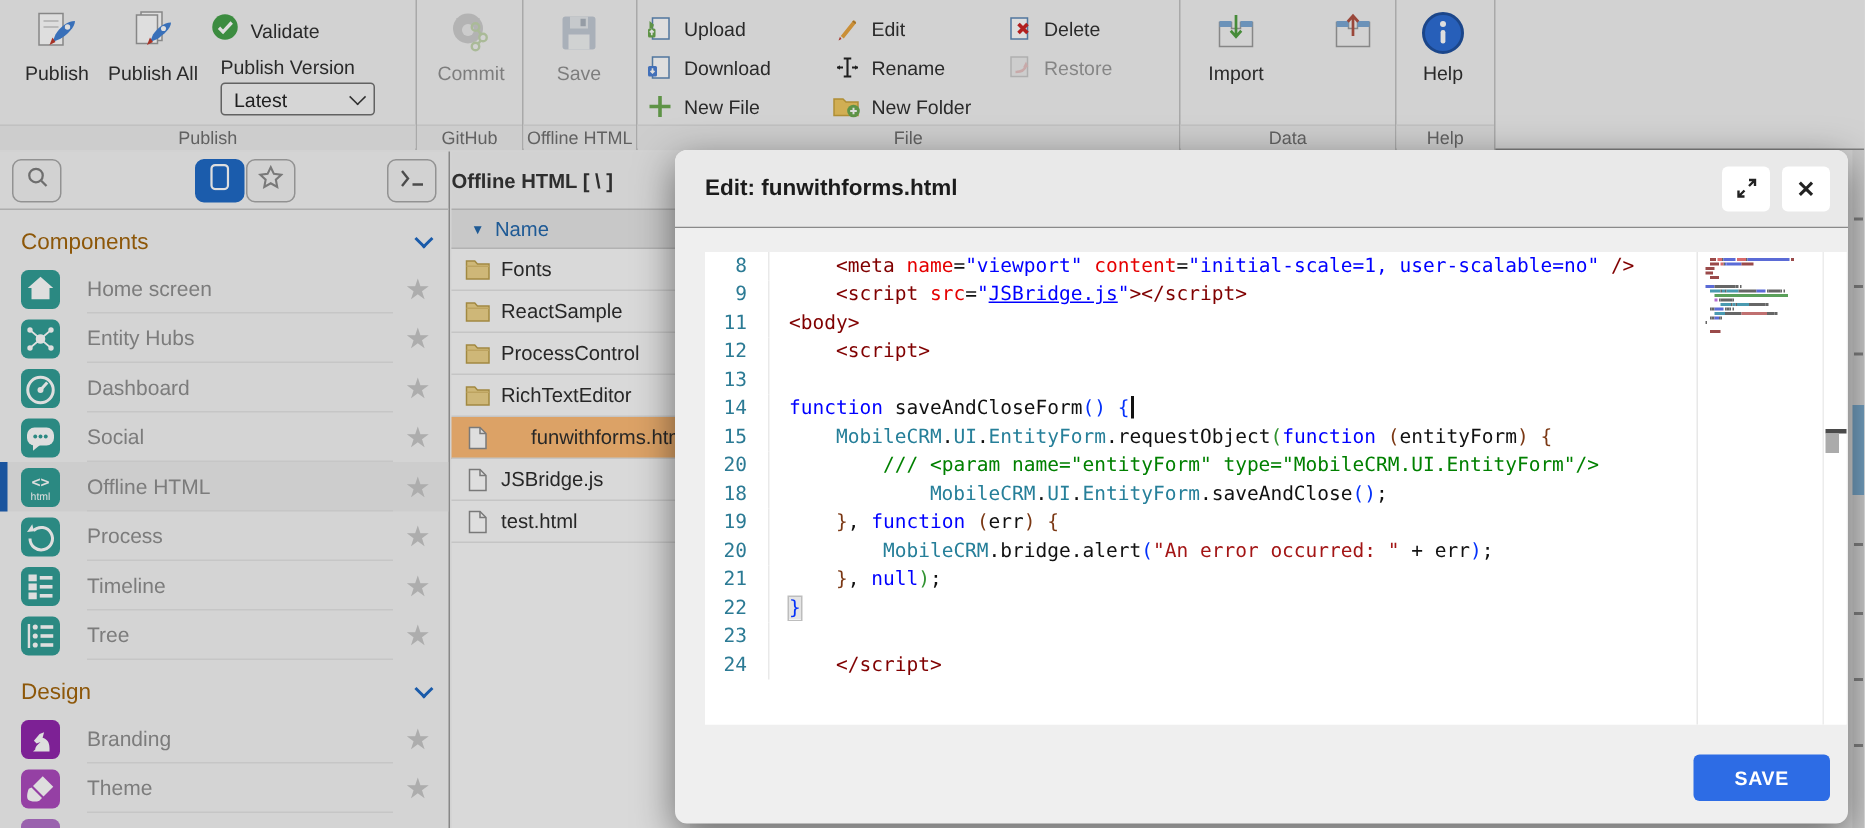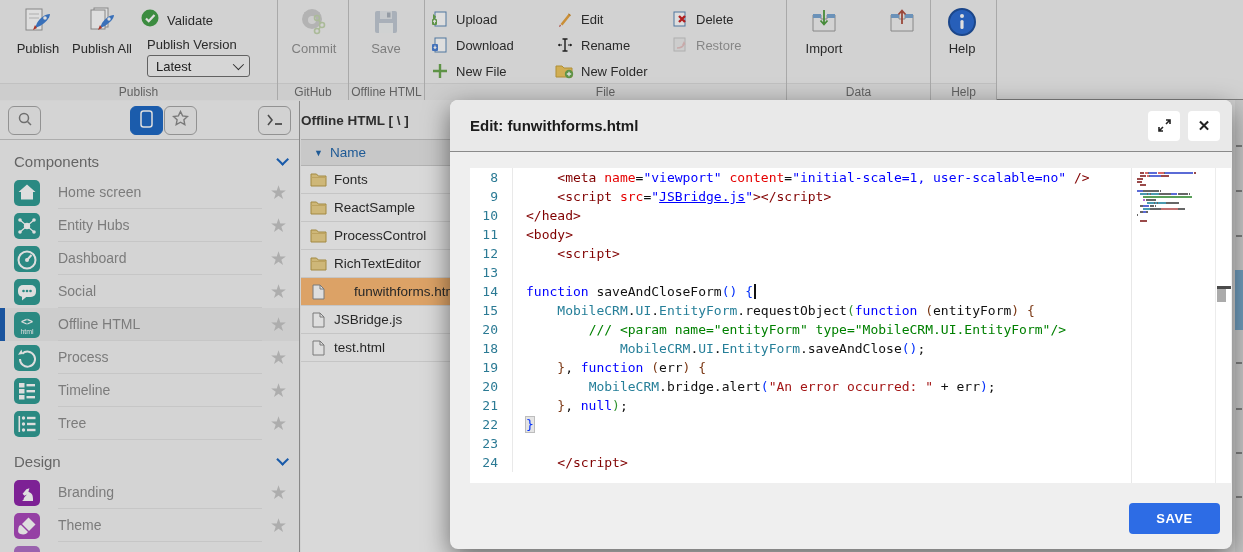--- a/index.html
+++ b/index.html
@@ -24,21 +24,21 @@
   .pubver-label{position:absolute;left:147px;top:37px;font-size:13px;color:#2e2e2e;}
   .dropdown{position:absolute;left:147px;top:55px;width:103px;height:22px;border:1px solid #6f6f6f;border-radius:3px;background:#f6f6f6;display:flex;align-items:center;padding:0 8px;font-size:13px;color:#222;cursor:pointer;}
   .dropdown .dval{flex:1;}
   .dd-chev{width:8px;height:8px;border-right:1.6px solid #333;border-bottom:1.6px solid #333;transform:rotate(45deg) translateY(-2px);}
 
   
   .sidebar{position:absolute;left:0;top:101px;width:300px;height:451px;background:#f4f4f4;border-right:1px solid #9b9b9b;z-index:1;overflow:hidden;}
   .side-toolbar{height:39px;border-bottom:1px solid #c6c6c6;position:relative;}
   .tbtn{position:absolute;top:5px;width:33px;height:29px;border:1px solid #a7a7a7;border-radius:6px;background:#f1f1f1;display:flex;align-items:center;justify-content:center;cursor:pointer;color:#7d7d7d;}
   .tbtn.active{background:#1c68c5;border-color:#1c68c5;color:#fff;}
-  .sec-head{display:flex;align-items:center;height:30px;padding:0 14px;font-size:15px;color:#737373;margin-top:6px;}
+  .sec-head{display:flex;align-items:center;height:30px;padding:0 14px;font-size:15px;color:#a16207;margin-top:6px;}
   .sec-head .sec-title{flex:1;}
   .sec-chev{width:9px;height:9px;border-right:2.2px solid #1a66c2;border-bottom:2.2px solid #1a66c2;transform:rotate(45deg) translateY(-3px);}
   .side-item{position:relative;display:flex;align-items:center;height:33px;padding:0 12px 0 14px;cursor:pointer;}
   .side-item .ic{width:26px;height:26px;border-radius:5px;display:flex;align-items:center;justify-content:center;flex:none;}
   .side-item .lbl{flex:1;margin-left:18px;font-size:14px;color:#8d8d8d;border-bottom:1px solid #e4e4e4;line-height:32px;height:33px;}
   .side-item .star{font-size:19px;color:#c6c6c6;margin-left:8px;}
   .side-item.selected{background:#ececec;}
   .side-item.selected::before{content:"";position:absolute;left:0;top:0;width:5px;height:100%;background:#1b5fb5;}
 
   
@@ -551,21 +551,20 @@
       </div>
       <div class="hbtn">
         <span class="close-x">✕</span>
       </div>
     </div>
 
     <div class="editor">
       <div class="codecol" id="code-lines">
           <div class="cline"><span class="lnum">8</span><span class="ltxt"><span class="tk-pl">    </span><span class="tk-tag">&lt;meta</span><span class="tk-pl"> </span><span class="tk-attr">name</span><span class="tk-pl">=</span><span class="tk-aval">"viewport"</span><span class="tk-pl"> </span><span class="tk-attr">content</span><span class="tk-pl">=</span><span class="tk-aval">"initial-scale=1, user-scalable=no"</span><span class="tk-pl"> </span><span class="tk-tag">/&gt;</span></span></div>
           <div class="cline"><span class="lnum">9</span><span class="ltxt"><span class="tk-pl">    </span><span class="tk-tag">&lt;script</span><span class="tk-pl"> </span><span class="tk-attr">src</span><span class="tk-pl">=</span><span class="tk-aval">"</span><span class="tk-link">JSBridge.js</span><span class="tk-aval">"</span><span class="tk-tag">&gt;</span><span class="tk-tag">&lt;/script&gt;</span></span></div>
-          <div class="cline"><span class="lnum">10</span><span class="ltxt"><span class="tk-tag">&lt;/head&gt;</span></span></div>
           <div class="cline"><span class="lnum">11</span><span class="ltxt"><span class="tk-tag">&lt;body&gt;</span></span></div>
           <div class="cline"><span class="lnum">12</span><span class="ltxt"><span class="tk-pl">    </span><span class="tk-tag">&lt;script&gt;</span></span></div>
           <div class="cline"><span class="lnum">13</span><span class="ltxt"></span></div>
           <div class="cline"><span class="lnum">14</span><span class="ltxt"><span class="tk-kw">function</span><span class="tk-pl"> saveAndCloseForm</span><span class="tk-b1">(</span><span class="tk-b1">)</span><span class="tk-pl"> </span><span class="tk-b1">{</span><span class="cursor"></span></span></div>
           <div class="cline"><span class="lnum">15</span><span class="ltxt"><span class="tk-pl">    </span><span class="tk-type">MobileCRM</span><span class="tk-pl">.</span><span class="tk-type">UI</span><span class="tk-pl">.</span><span class="tk-type">EntityForm</span><span class="tk-pl">.requestObject</span><span class="tk-b2">(</span><span class="tk-kw">function</span><span class="tk-pl"> </span><span class="tk-b3">(</span><span class="tk-pl">entityForm</span><span class="tk-b3">)</span><span class="tk-pl"> </span><span class="tk-b3">{</span></span></div>
           <div class="cline"><span class="lnum">20</span><span class="ltxt"><span class="tk-pl">        </span><span class="tk-cmt">/// &lt;param name="entityForm" type="MobileCRM.UI.EntityForm"/&gt;</span></span></div>
           <div class="cline"><span class="lnum">18</span><span class="ltxt"><span class="tk-pl">            </span><span class="tk-type">MobileCRM</span><span class="tk-pl">.</span><span class="tk-type">UI</span><span class="tk-pl">.</span><span class="tk-type">EntityForm</span><span class="tk-pl">.saveAndClose</span><span class="tk-b1">(</span><span class="tk-b1">)</span><span class="tk-pl">;</span></span></div>
           <div class="cline"><span class="lnum">19</span><span class="ltxt"><span class="tk-pl">    </span><span class="tk-b3">}</span><span class="tk-pl">, </span><span class="tk-kw">function</span><span class="tk-pl"> </span><span class="tk-b3">(</span><span class="tk-pl">err</span><span class="tk-b3">)</span><span class="tk-pl"> </span><span class="tk-b3">{</span></span></div>
           <div class="cline"><span class="lnum">20</span><span class="ltxt"><span class="tk-pl">        </span><span class="tk-type">MobileCRM</span><span class="tk-pl">.bridge.alert</span><span class="tk-b1">(</span><span class="tk-str">"An error occurred: "</span><span class="tk-pl"> + err</span><span class="tk-b1">)</span><span class="tk-pl">;</span></span></div>
           <div class="cline"><span class="lnum">21</span><span class="ltxt"><span class="tk-pl">    </span><span class="tk-b3">}</span><span class="tk-pl">, </span><span class="tk-kw">null</span><span class="tk-b2">)</span><span class="tk-pl">;</span></span></div>

